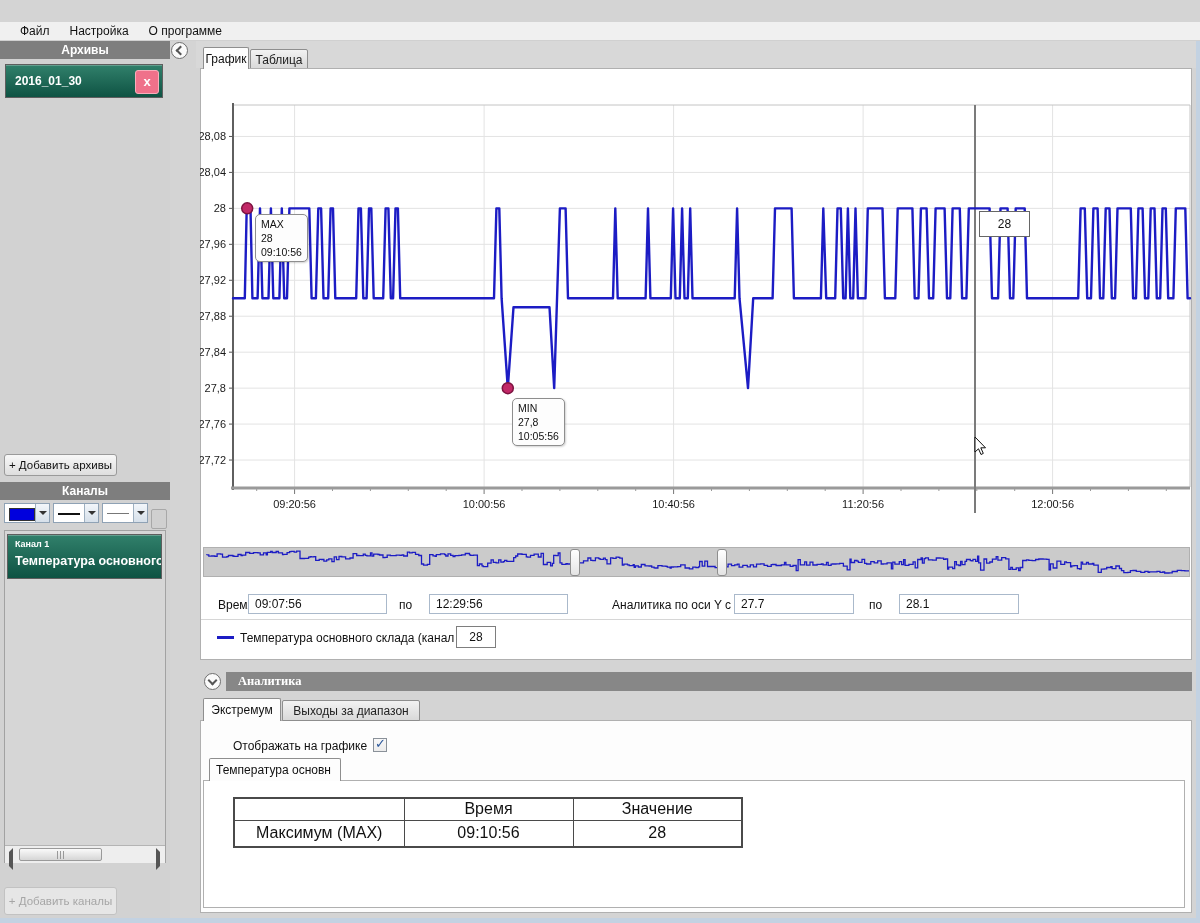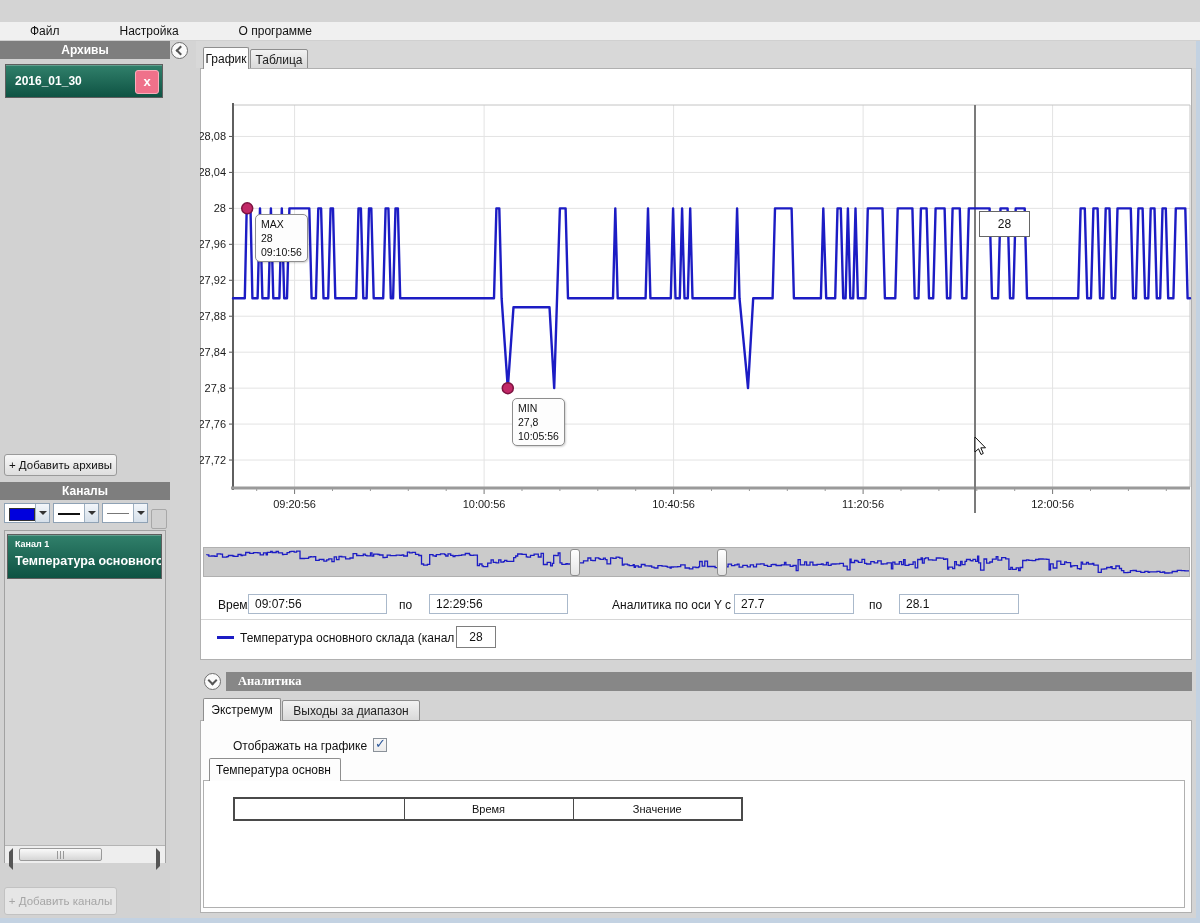--- a/index.html
+++ b/index.html
@@ -18,21 +18,21 @@
   .tb-btn.close{background:linear-gradient(#ec8b92,#c23a44);border-color:#7a2026;
     color:#fff;font-weight:bold;font-size:14px;line-height:14px;}
   .mini-bar{width:10px;height:3px;background:#4a5a6a;margin-top:6px;}
   .maxi-box{width:9px;height:7px;border:2px solid #4a5a6a;}
   .arrlr{font-size:7px;color:#3a4a5a;letter-spacing:0;}
   .winarrow{width:8px;height:7px;border:1.5px solid #3a4a5a;position:relative;}
   .winarrow:after{content:"";position:absolute;right:-4px;top:1px;width:0;height:0;
     border-left:4px solid #3a4a5a;border-top:3px solid transparent;border-bottom:3px solid transparent;}
   
   .menubar{left:0;top:22px;width:1200px;height:19px;background:#f0f0f0;
-    border-bottom:1px solid #d0d0d0;display:flex;align-items:center;padding-left:20px;box-sizing:border-box;gap:40px;}
+    border-bottom:1px solid #d0d0d0;display:flex;align-items:center;padding-left:10px;box-sizing:border-box;}
   .menu-item{padding:0 10px;height:100%;display:flex;align-items:center;cursor:default;}
   
   .sidebar{left:0;top:41px;width:170px;height:882px;background:#d2d2d2;}
   .panel-header{background:#7e7e7e;color:#ffffff;font-weight:bold;font-size:12px;
     text-align:center;height:18px;line-height:18px;}
   .teal-item{background:linear-gradient(#31806b,#0e5343);border:1px solid #5e5e5e;
     box-shadow:inset 0 1px 0 rgba(255,255,255,.25);color:#fff;box-sizing:border-box;}
   .xbtn{width:24px;height:24px;background:#ef718a;border:1px solid #f8aebc;border-radius:3px;
     color:#fff;font-weight:bold;font-size:13px;line-height:22px;text-align:center;box-sizing:border-box;}
   .btn{background:linear-gradient(#f8f8f8,#dedede);border:1px solid #9a9a9a;border-radius:3px;
@@ -69,21 +69,21 @@
     font-family:"Liberation Sans","DejaVu Sans",sans-serif;color:#111;}
   .valbox{border:1px solid #7e7e7e;background:#fff;text-align:center;font-size:12px;box-sizing:border-box;}
   .gray-header{background:#878787;color:#fff;font-weight:bold;font-size:12.5px;
     line-height:19px;padding-left:12px;box-sizing:border-box;}
   .nav-handle{width:10px;height:27px;background:linear-gradient(#ffffff,#e4e4e4);
     border:1px solid #8e8e8e;border-radius:3px;box-sizing:border-box;}
   .checkbox{width:14px;height:14px;border:1px solid #8a9199;background:linear-gradient(#f8f8f8,#ececec);
     box-sizing:border-box;position:relative;}
   .checkbox .mark{position:absolute;left:1px;top:-3px;color:#2b579a;font-weight:bold;font-size:13px;}
   table.an{border-collapse:collapse;background:#fff;table-layout:fixed;}
-  table.an td,table.an th{border:1px solid #4a4a4a;font-size:11px;font-weight:normal;
+  table.an td,table.an th{border:1px solid #4a4a4a;font-size:16px;font-weight:normal;
     text-align:center;padding:0;}
   table.an{border:2px solid #4a4a4a;}
   .edge{background:#c3d2e2;}
 </style>
 </head>
 <body>
 
 <div class="screen">
 
 
@@ -292,19 +292,24 @@
         <col style="width:170px">
         <col style="width:169px">
         <col style="width:169px">
       </colgroup>
     <tbody>
         <tr style="height:22px;">
       <th></th>
       <th>Время</th>
       <th>Значение</th>
     </tr>
+    <tr style="height:27px;">
+      <td>Максимум (MAX)</td>
+      <td>09:10:56</td>
+      <td>28</td>
+    </tr>
   </tbody>
     </table>
 
   <div class="abs edge" style="left:0;top:918px;width:1200px;height:5px;"></div>
   <div class="abs edge" style="left:1196px;top:41px;width:4px;height:882px;"></div>
 
 </div>
 
 </body></html>

